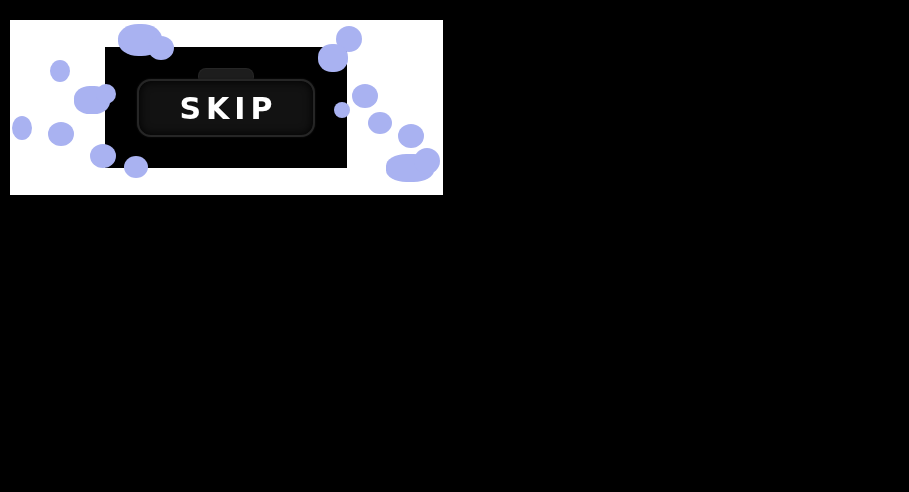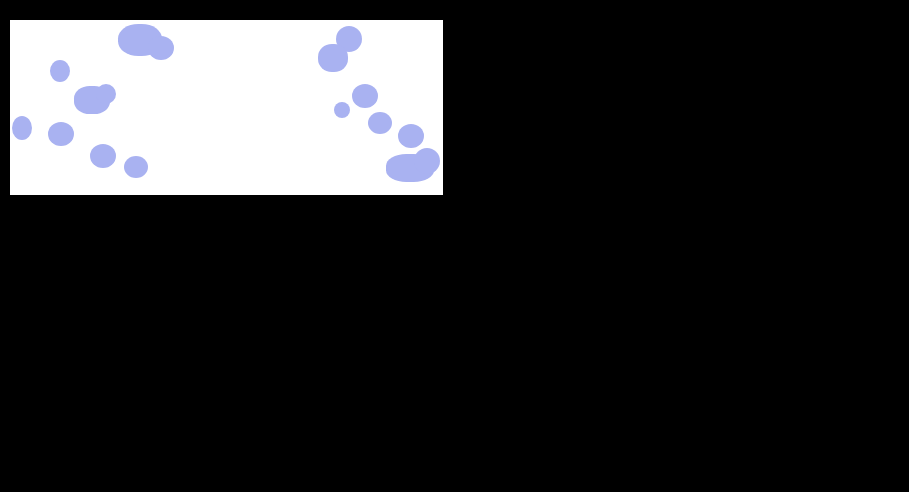--- a/index.html
+++ b/index.html
@@ -76,20 +76,24 @@
     position: absolute;
     background: var(--paint-blob, #a9b2f1);
     border-radius: 50%;
   }
 </style>
 </head>
 <body>
 
 <div class="ad-panel">
 
+  <div class="skip-card" style="left:95px; top:27px;">
+    <div class="timer-notch" style="left:94px; top:22px;"></div>
+    <button class="skip-button" style="left:32px; top:32px;">SKIP</button>
+  </div>
 
   <div class="blob" style="left:108px; top:4px;  width:44px; height:32px; border-radius:46%;"></div>
   <div class="blob" style="left:138px; top:16px; width:26px; height:24px;"></div>
 
   <div class="blob" style="left:326px; top:6px;  width:26px; height:26px;"></div>
   <div class="blob" style="left:308px; top:24px; width:30px; height:28px; border-radius:46%;"></div>
 
   <div class="blob" style="left:40px;  top:40px; width:20px; height:22px;"></div>
 
   <div class="blob" style="left:64px;  top:66px; width:36px; height:28px; border-radius:44%;"></div>

